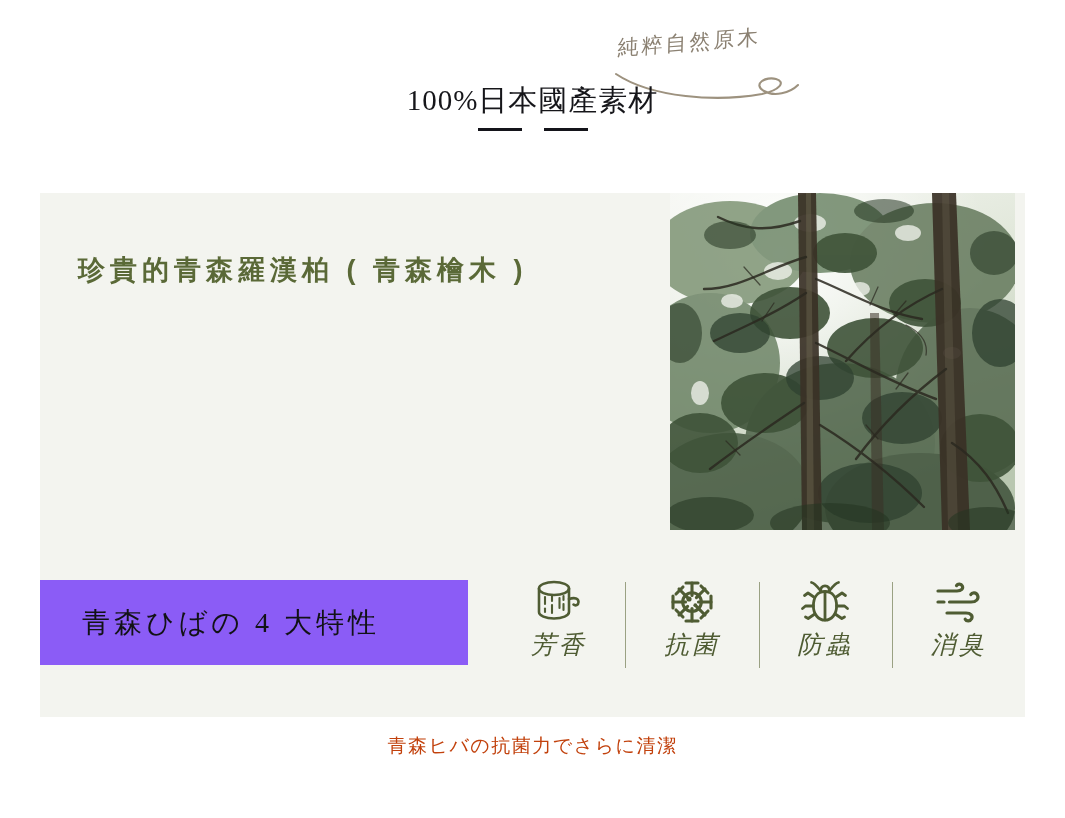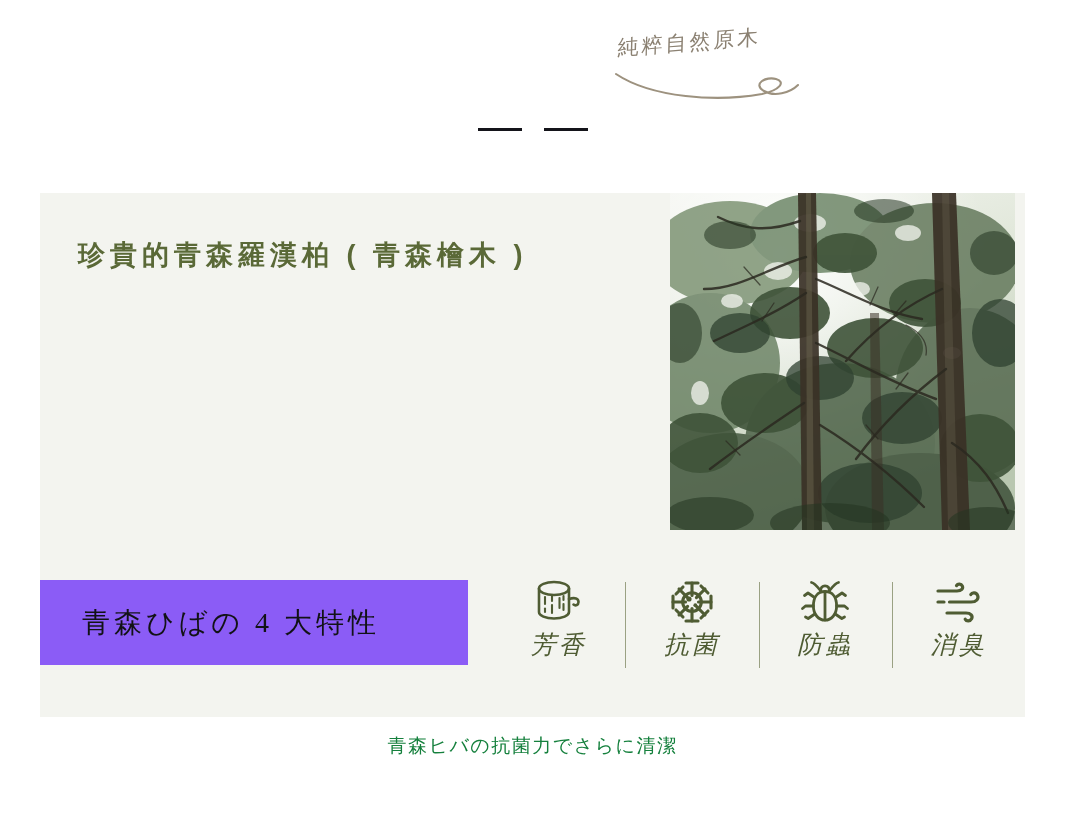--- a/index.html
+++ b/index.html
@@ -49,21 +49,21 @@
     letter-spacing:3px;line-height:1;white-space:nowrap;
   }
 
   
   .panel{
     position:absolute;left:40px;top:193px;width:985px;height:524px;
     background:#f3f4ef;
   }
 
   .copy{
-    position:absolute;left:38px;top:46px;width:588px;
+    position:absolute;left:38px;top:61px;width:588px;
   }
   .copy-title{
     font-family:"Liberation Sans","DejaVu Sans",sans-serif;
     font-size:27px;font-weight:700;color:#5a6937;
     letter-spacing:5px;line-height:1.2;margin:0 0 22px 0;
     white-space:nowrap;
   }
   .copy-body{
     font-family:"Liberation Sans","DejaVu Sans",sans-serif;
     font-size:23.5px;color:#4f5c33;
@@ -109,38 +109,39 @@
     font-family:"Liberation Sans","DejaVu Sans",sans-serif;
     font-size:25px;color:#4f5c33;letter-spacing:3px;
     margin-top:4px;line-height:1;
   }
 
   
   .footer{
     position:absolute;left:0;top:733px;width:1065px;
     text-align:center;
     font-family:"Liberation Serif","DejaVu Serif",serif;
-    font-size:19px;color:#15803d;letter-spacing:1.5px;
+    font-size:19px;color:#c2410c;letter-spacing:1.5px;
   }
 </style>
 </head>
 <body>
 
 <div class="stage">
 
   <div class="header">
 
     <div class="script-mark">
       <div class="script-text">純粹自然原木</div>
       <svg class="script-swash" width="190" height="40" viewBox="0 0 190 40">
         <path d="M4 6 C 40 30, 105 34, 150 26 C 168 22, 174 14, 164 11
                  C 154 8, 140 16, 152 23 C 162 29, 178 25, 186 17" fill="none" stroke="#9d927f" stroke-width="2.1" stroke-linecap="round"></path>
       </svg>
     </div>
 
+    <div class="head-sub">100%日本國產素材</div>
 
     <div class="head-main-row">
       <span class="rule"></span>
       <span class="rule"></span>
     </div>
   </div>
 
   <div class="panel">
 
     <div class="copy">

